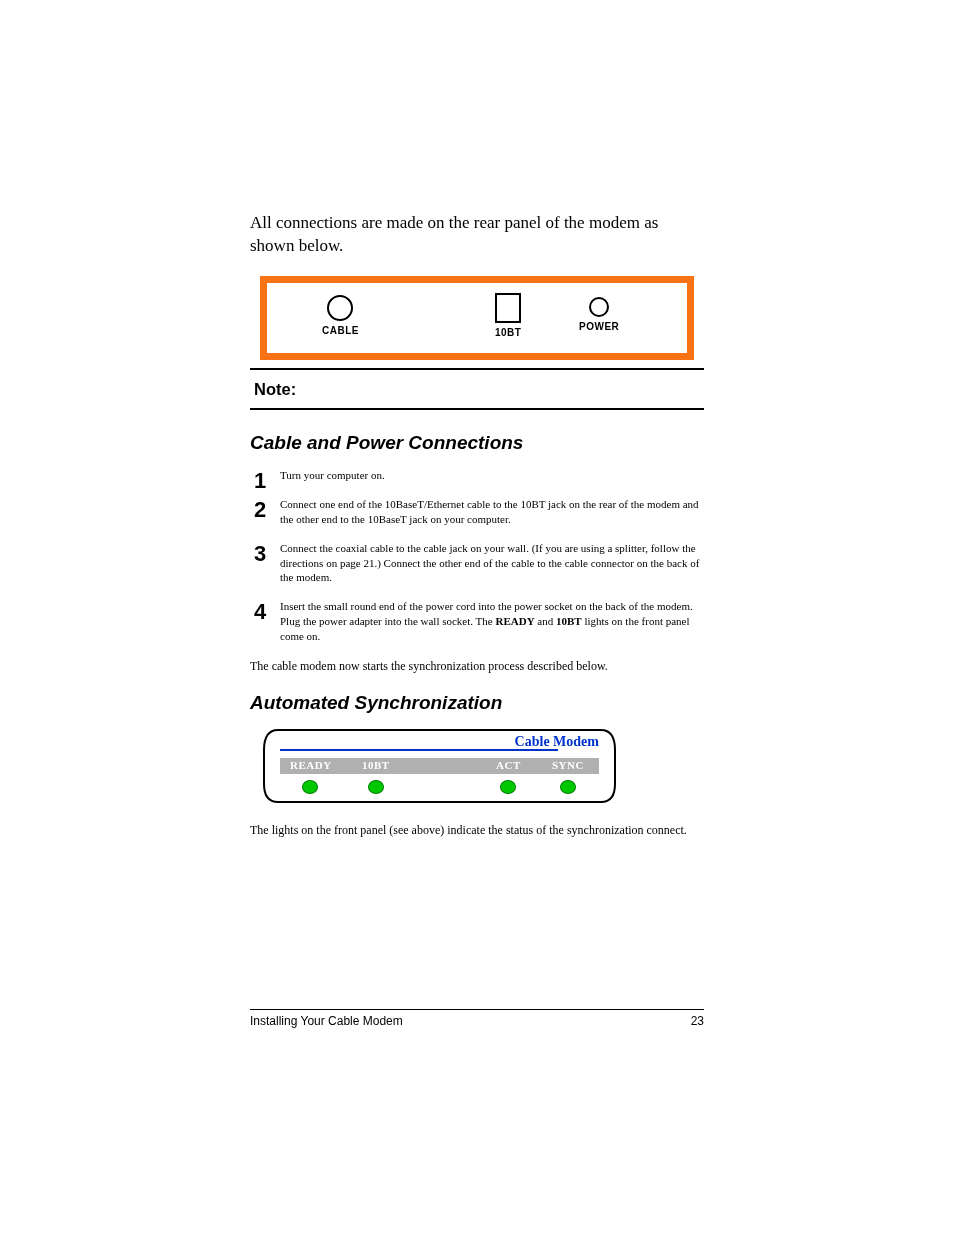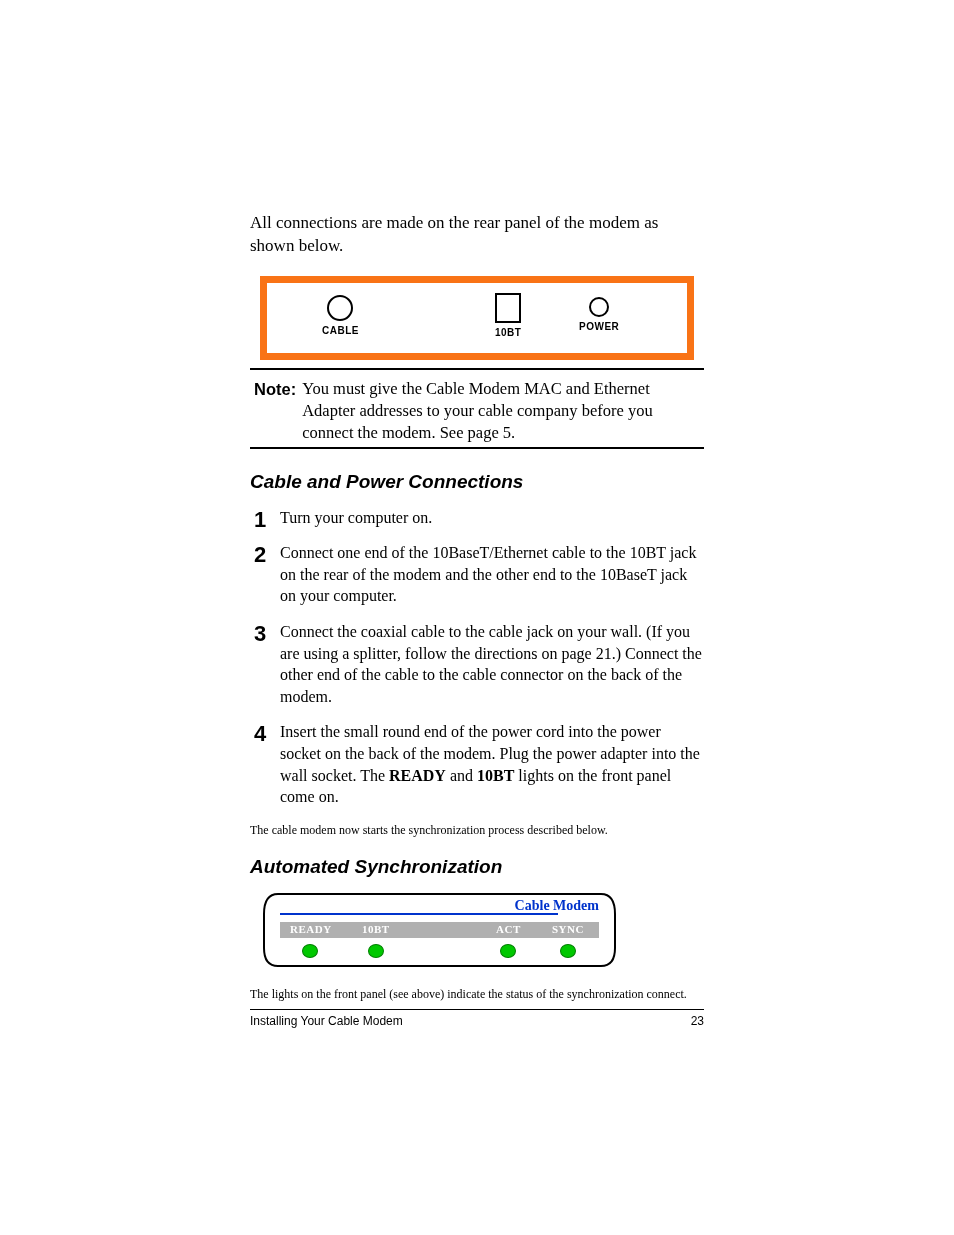--- a/index.html
+++ b/index.html
@@ -56,21 +56,21 @@
     width: 22px;
     height: 26px;
     border: 2px solid #000;
   }
   .port-cable { left: 55px; top: 12px; }
   .port-10bt { left: 228px; top: 10px; }
   .port-power { left: 312px; top: 14px; }
   .note-box {
     border-top: 2px solid #000;
     border-bottom: 2px solid #000;
-    padding: 8px 4px 2px 4px;
+    padding: 8px 4px 8px 4px;
     font-size: 16.5px;
     line-height: 1.35;
     display: flex;
     margin-bottom: 22px;
   }
   .note-label {
     font-family: Arial, Helvetica, sans-serif;
     font-weight: bold;
     margin-right: 6px;
     white-space: nowrap;
@@ -87,21 +87,21 @@
   }
   ol.steps {
     list-style: none;
     padding: 0;
     margin: 0 0 14px 0;
     counter-reset: step;
   }
   ol.steps > li {
     position: relative;
     padding-left: 30px;
-    font-size: 16px;
+    font-size: 11px;
     line-height: 1.35;
     margin-bottom: 14px;
     counter-increment: step;
   }
   ol.steps > li::before {
     content: counter(step);
     position: absolute;
     left: 4px;
     top: -2px;
     font-family: Arial, Helvetica, sans-serif;
@@ -194,21 +194,20 @@
       <span>10BT</span>
     </div>
     <div class="port port-power">
       <div class="shape small-circle"></div>
       <span>POWER</span>
     </div>
   </div>
 
   <div class="note-box">
     <span class="note-label">Note:</span>
-    <span class="note-text">You must give the Cable Modem MAC and Ethernet Adapter addresses to your cable company before you connect the modem. See page 5.</span>
   </div>
 
   <h2>Cable and Power Connections</h2>
 
   <ol class="steps">
     <li>Turn your computer on.</li>
     <li>Connect one end of the 10BaseT/Ethernet cable to the 10BT jack on the rear of the modem and the other end to the 10BaseT jack on your computer.</li>
     <li>Connect the coaxial cable to the cable jack on your wall. (If you are using a splitter, follow the directions on page 21.) Connect the other end of the cable to the cable connector on the back of the modem.</li>
     <li>
       <span>Insert the small round end of the power cord into the power socket on the back of the modem. Plug the power adapter into the wall socket. The </span><b>READY</b><span> and </span><b>10BT</b><span> lights on the front panel come on.</span>

